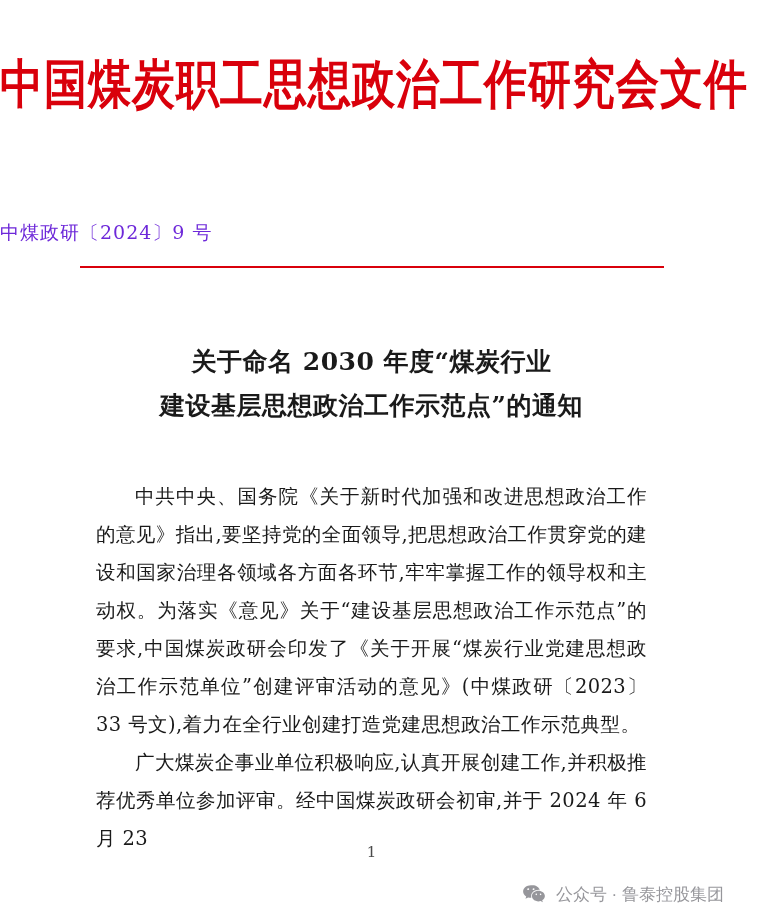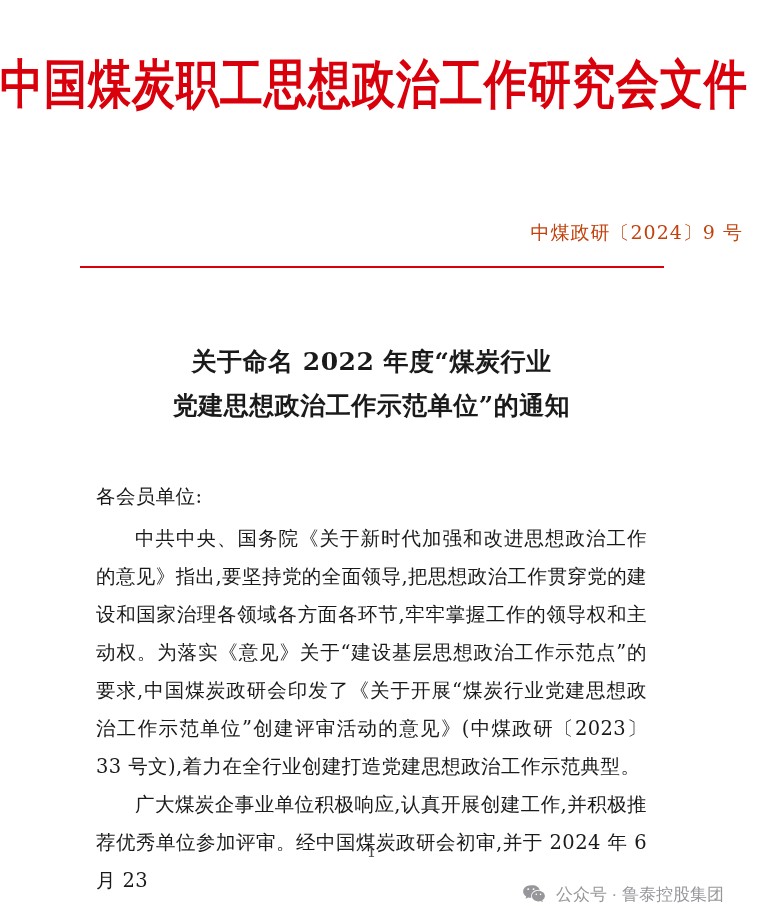--- a/index.html
+++ b/index.html
@@ -31,24 +31,24 @@
     font-weight: bold;
     font-size: 43px;
     letter-spacing: 1px;
     line-height: 1.25;
     white-space: nowrap;
     display: inline-block;
     transform: scaleY(1.22);
     transform-origin: center center;
   }
   .doc-number {
-    text-align: right;
+    text-align: left;
     margin-top: 108px;
     font-size: 19px;
-    color: #c2410c;
+    color: #6d28d9;
     letter-spacing: 1px;
     font-family: "DejaVu Serif", serif;
   }
   .red-rule {
     margin: 20px auto 0 auto;
     width: 584px;
     height: 2.5px;
     background: #d9000b;
   }
   .doc-subject {
@@ -119,26 +119,25 @@
 
   <div class="doc-header">
     <div class="doc-title-red">中国煤炭职工思想政治工作研究会文件</div>
   </div>
 
   <div class="doc-number">中煤政研〔2024〕9 号</div>
 
   <div class="red-rule"></div>
 
   <div class="doc-subject">
-    <span class="line">关于命名 2022 年度“煤炭行业</span>
-    <span class="line">党建思想政治工作示范单位”的通知</span>
+    <span class="line">关于命名 2030 年度“煤炭行业</span>
+    <span class="line">建设基层思想政治工作示范点”的通知</span>
   </div>
 
   <div class="doc-body">
-    <p class="salutation">各会员单位:</p>
     <p class="para">中共中央、国务院《关于新时代加强和改进思想政治工作的意见》指出,要坚持党的全面领导,把思想政治工作贯穿党的建设和国家治理各领域各方面各环节,牢牢掌握工作的领导权和主动权。为落实《意见》关于“建设基层思想政治工作示范点”的要求,中国煤炭政研会印发了《关于开展“煤炭行业党建思想政治工作示范单位”创建评审活动的意见》(中煤政研〔2023〕33 号文),着力在全行业创建打造党建思想政治工作示范典型。</p>
     <p class="para">广大煤炭企事业单位积极响应,认真开展创建工作,并积极推荐优秀单位参加评审。经中国煤炭政研会初审,并于 2024 年 6 月 23</p>
   </div>
 
   <div class="page-number">1</div>
 
   <div class="watermark">
     <span class="wm-logo">
       <svg viewBox="0 0 32 32" width="26" height="26" aria-hidden="true">
         <path fill="currentColor" d="M12.2 5.2C6.9 5.2 2.6 8.7 2.6 13c0 2.5 1.5 4.7 3.8 6.1l-.9 2.8 3.3-1.7c1.1.3 2.2.5 3.4.5h.6c-.2-.6-.3-1.3-.3-2 0-4.3 4.2-7.8 9.4-7.8.4 0 .8 0 1.2.1-.8-3.2-4.5-5.8-8.9-5.8zM8.9 11.2a1.2 1.2 0 1 1 0-2.4 1.2 1.2 0 0 1 0 2.4zm6.6 0a1.2 1.2 0 1 1 0-2.4 1.2 1.2 0 0 1 0 2.4z"></path>

